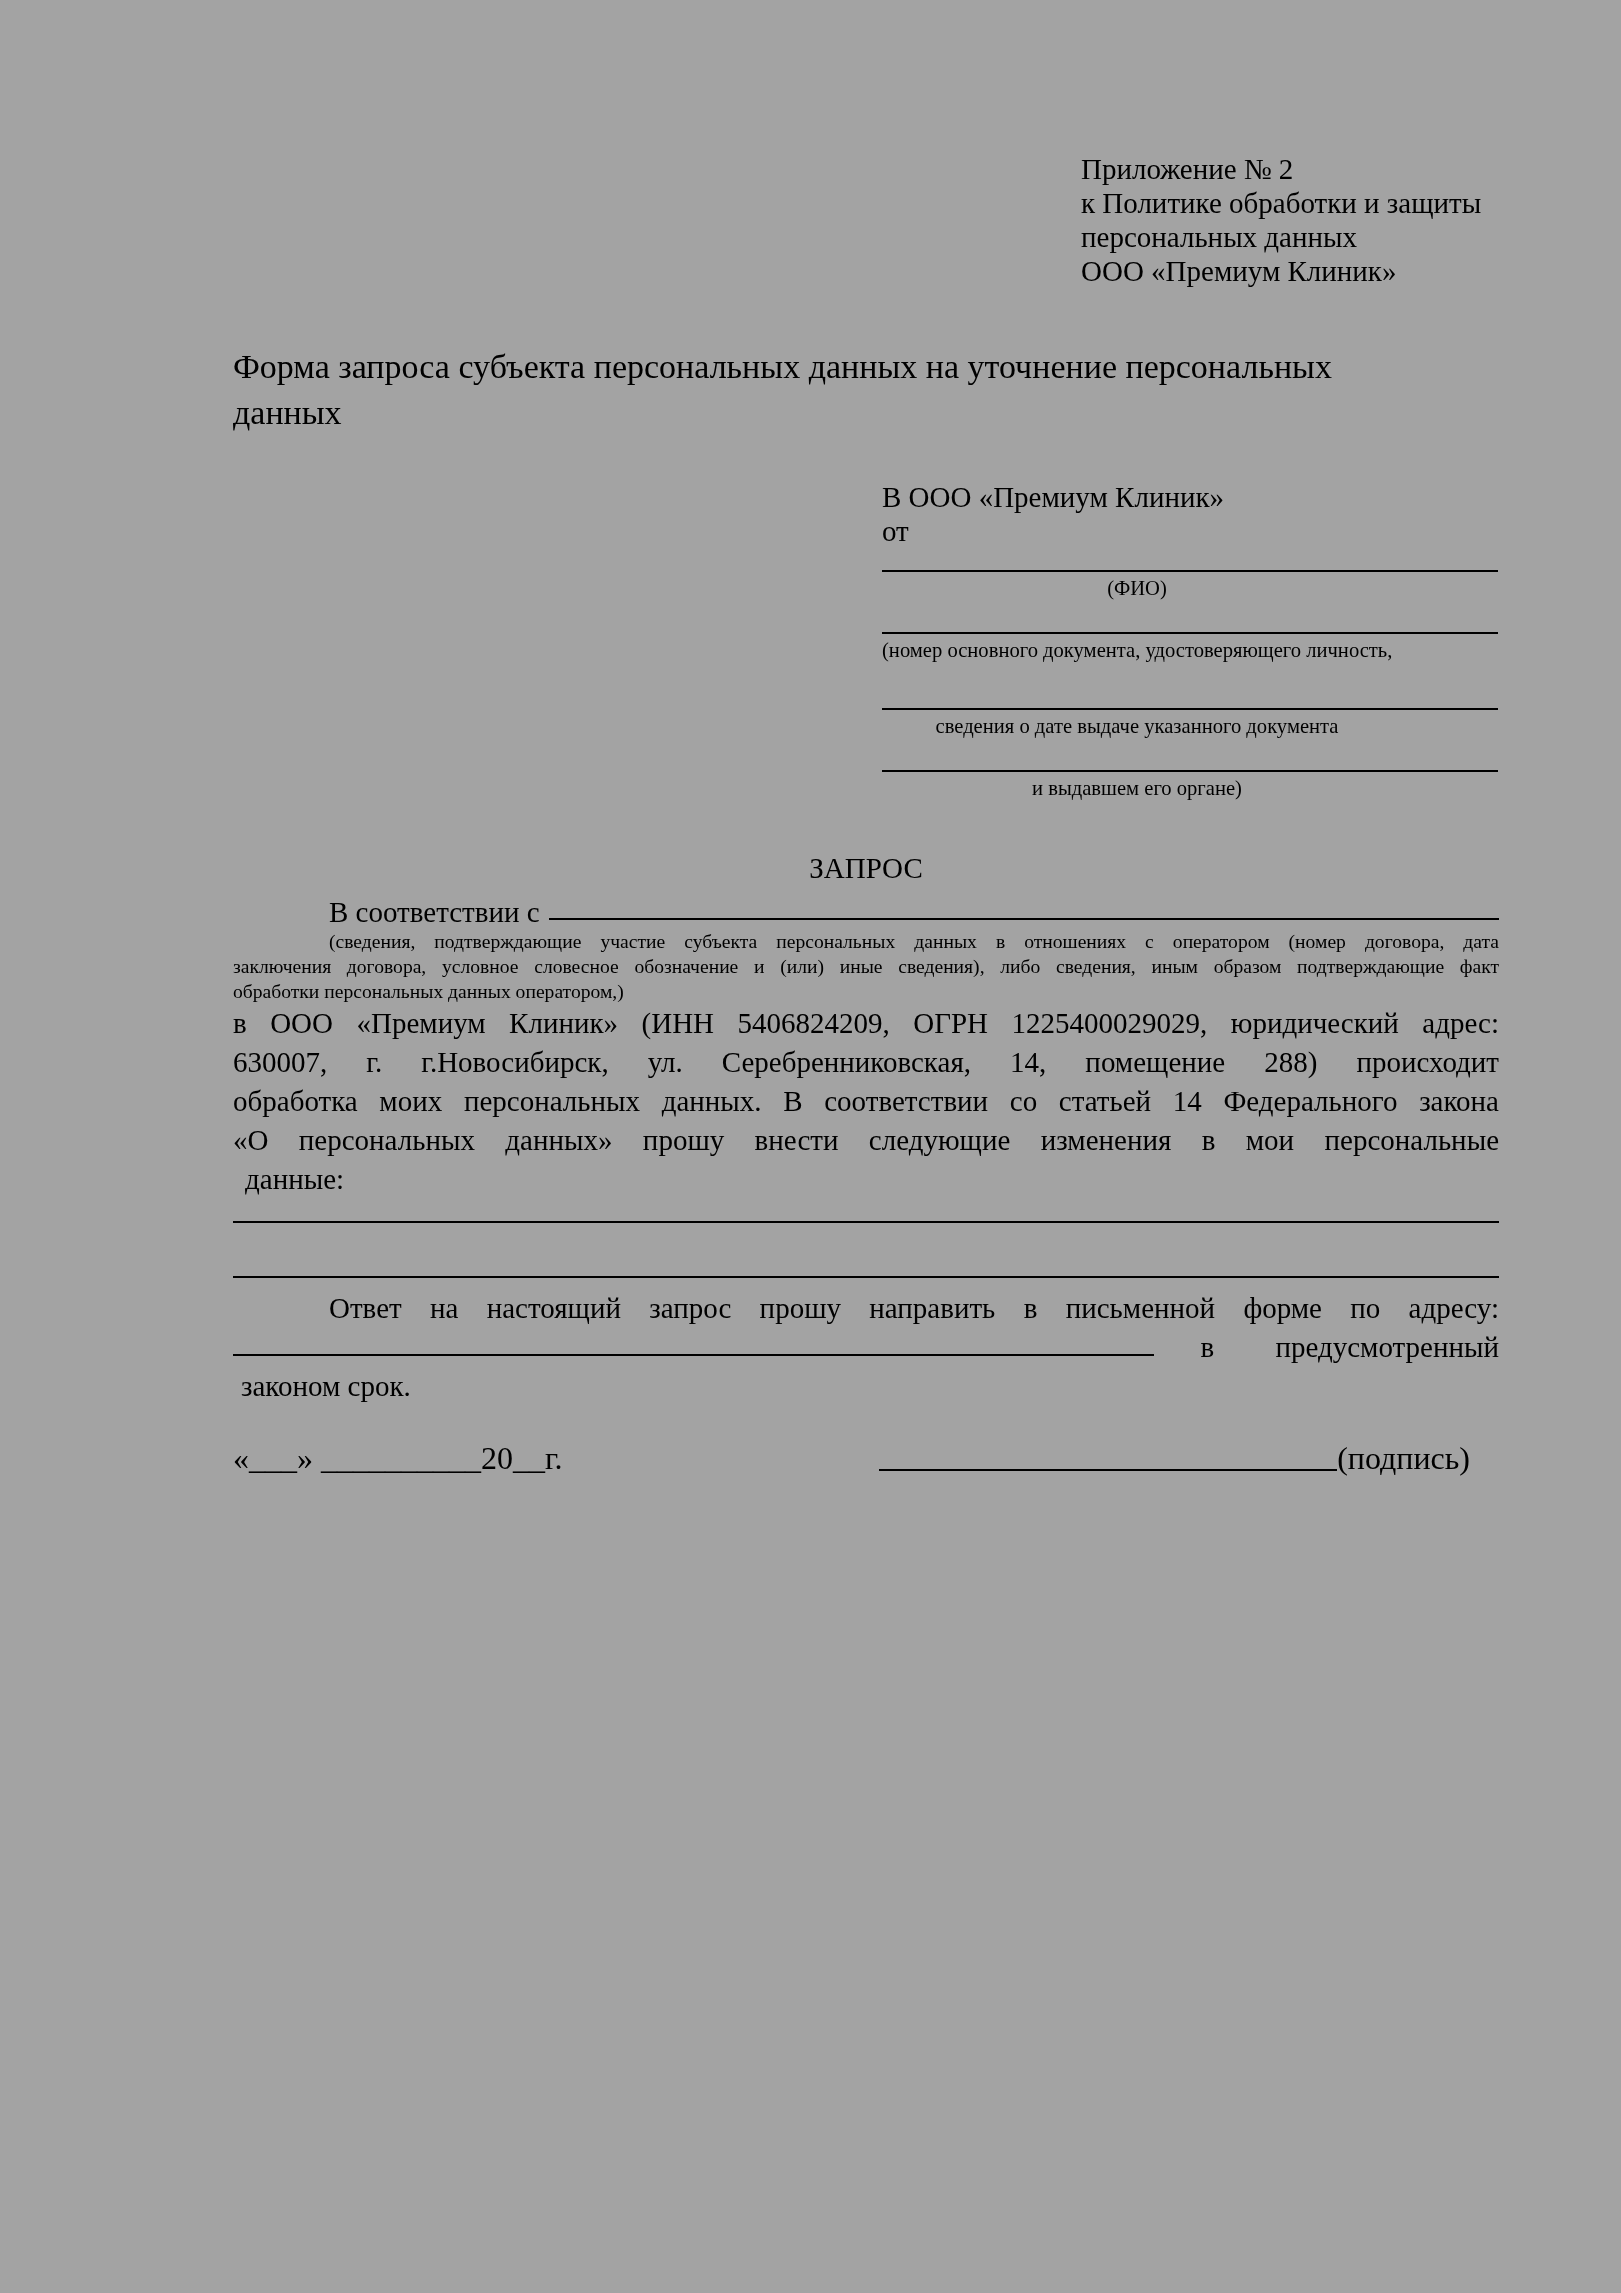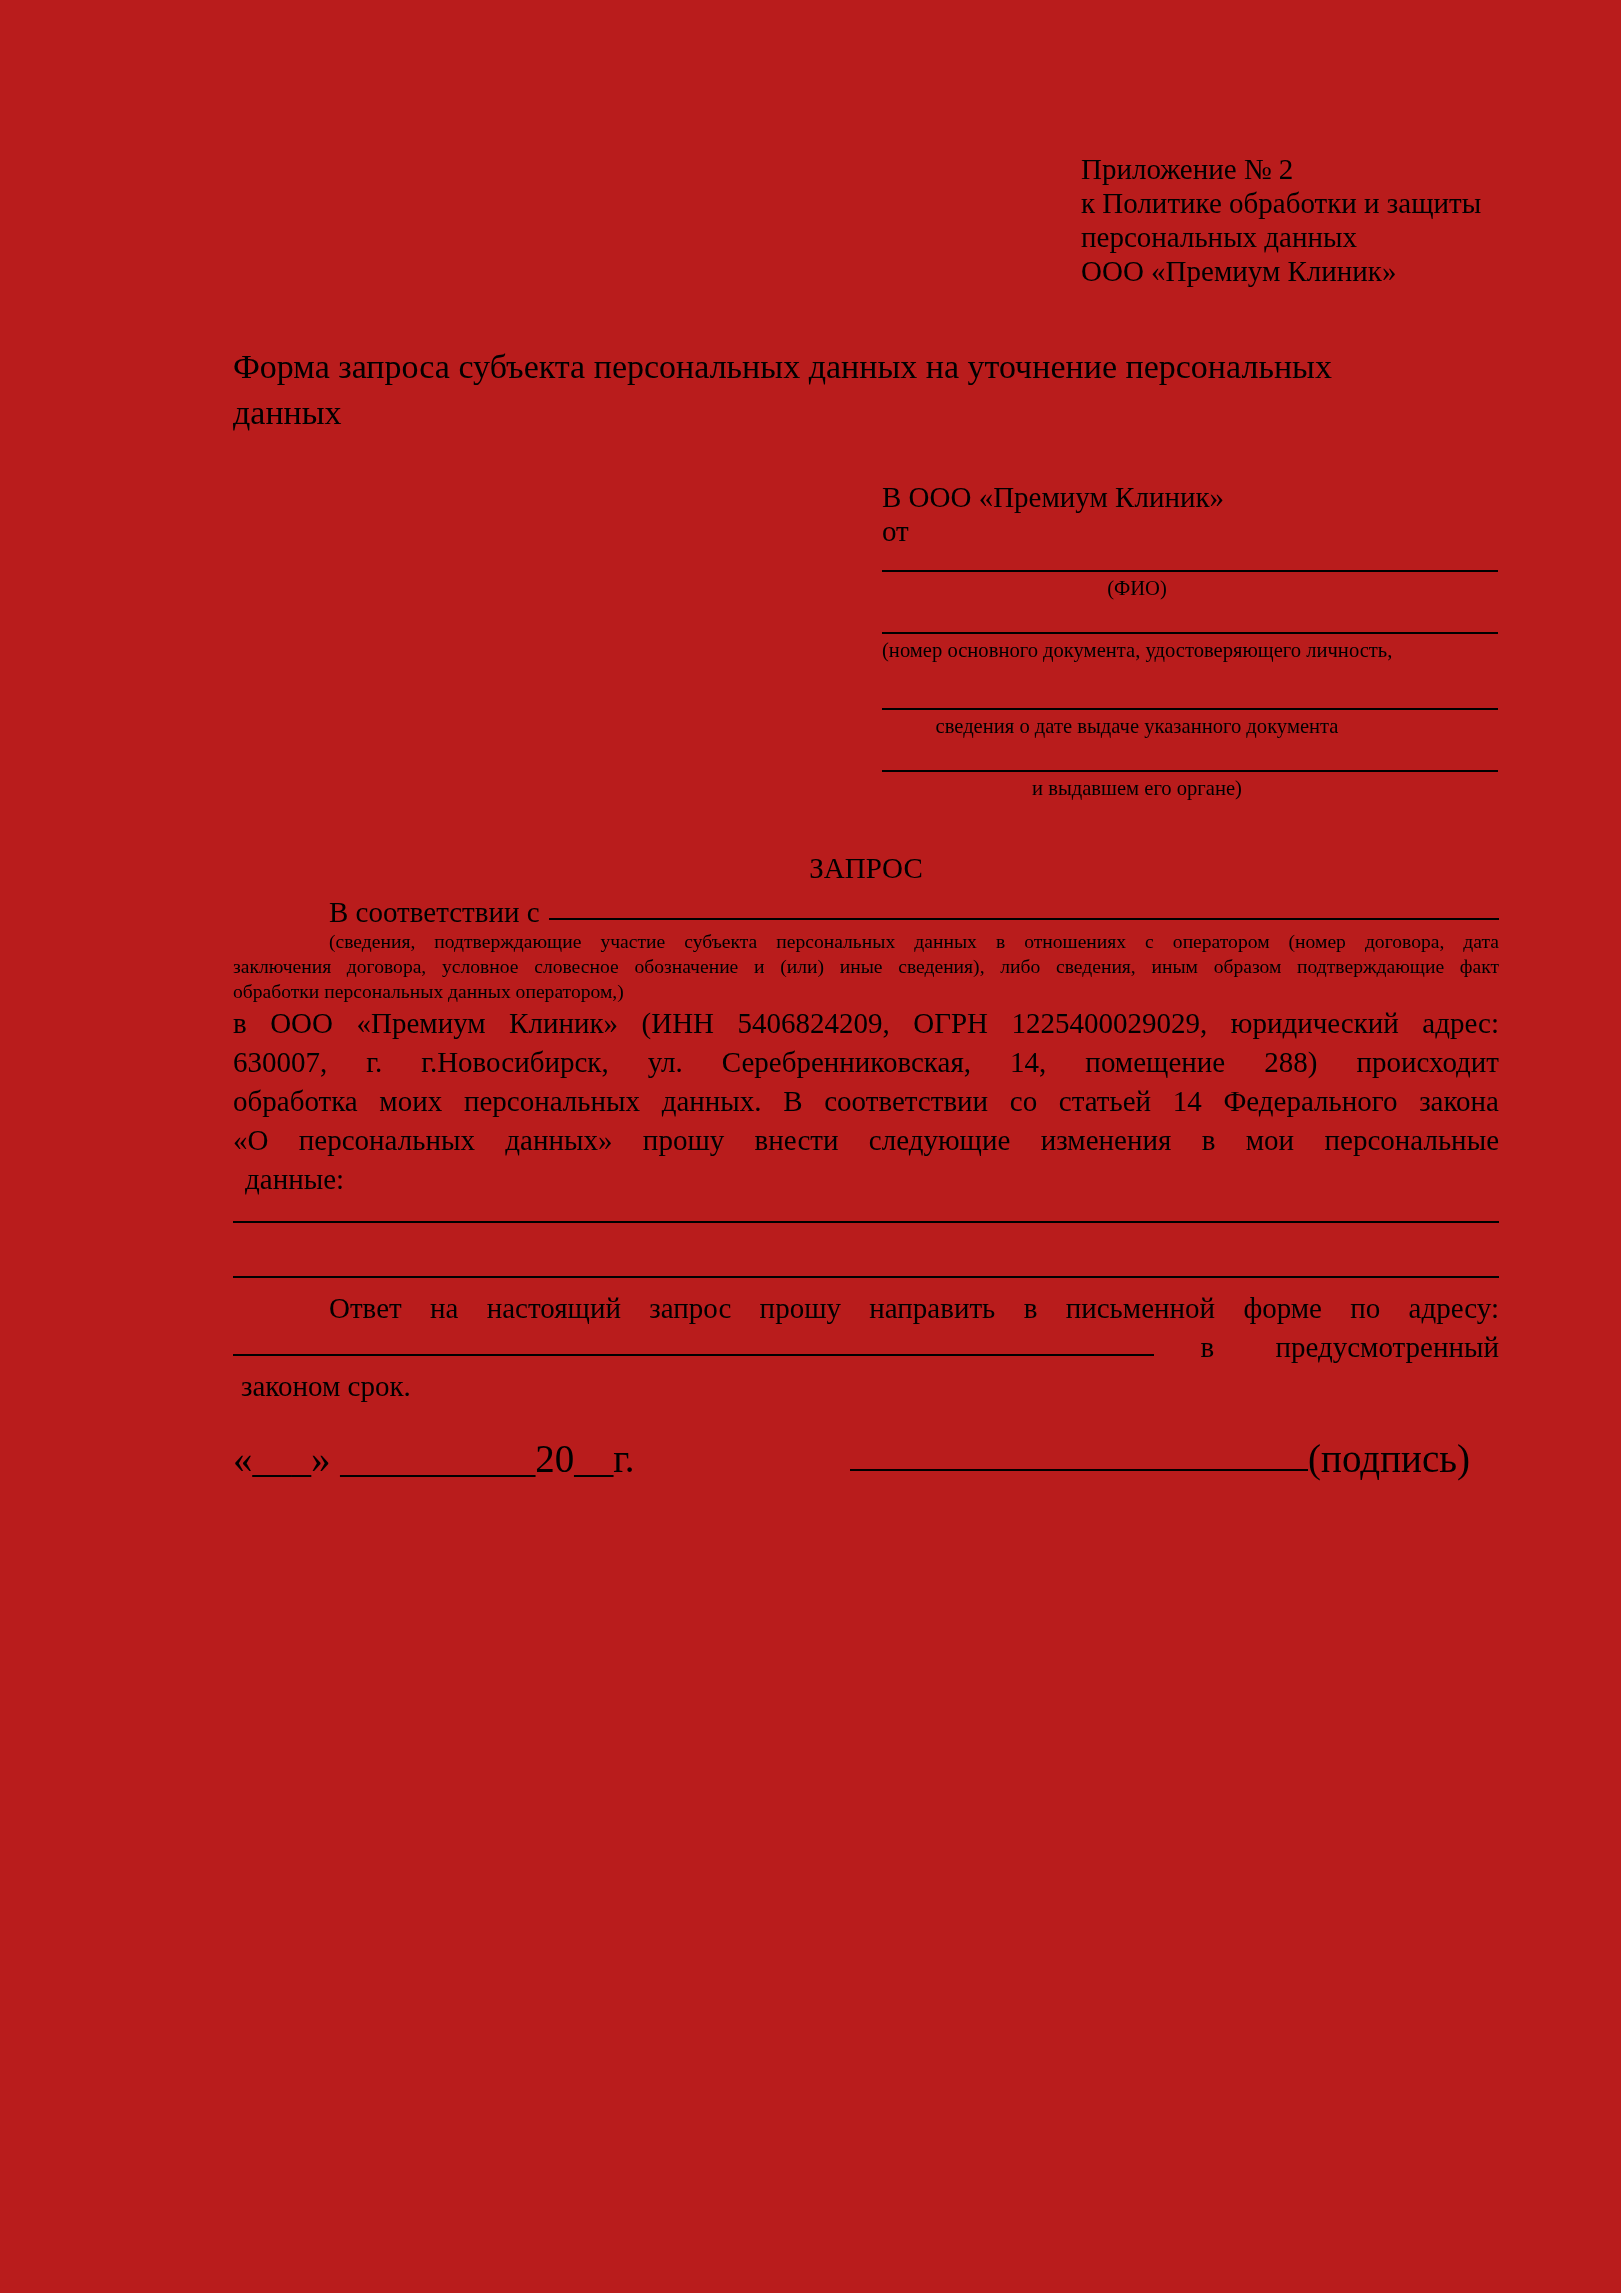--- a/index.html
+++ b/index.html
@@ -4,21 +4,21 @@
 <style>
   html, body {
     margin: 0;
     padding: 0;
     background: #ffffff;
   }
   .page {
     position: relative;
     width: 1621px;
     height: 2294px;
-    background: #b91c1c;
+    background: #a3a3a3;
     color: #000000;
     font-family: "Liberation Serif", "DejaVu Serif", serif;
     overflow: hidden;
   }
 
   
   .header-block {
     position: absolute;
     left: 1081px;
     top: 152px;
@@ -179,21 +179,21 @@
   }
   .reply-par .plain { height: 39px; margin-left: 8px; }
 
   
   .date-sig-row {
     position: absolute;
     left: 233px;
     top: 1439px;
     width: 1266px;
     height: 39px;
-    font-size: 39px;
+    font-size: 32px;
     line-height: 39px;
   }
   .date-sig-row .date-text { white-space: nowrap; }
   .signature-group {
     position: absolute;
     right: 29px;
     top: 0;
     height: 39px;
     display: flex;
     align-items: flex-end;

